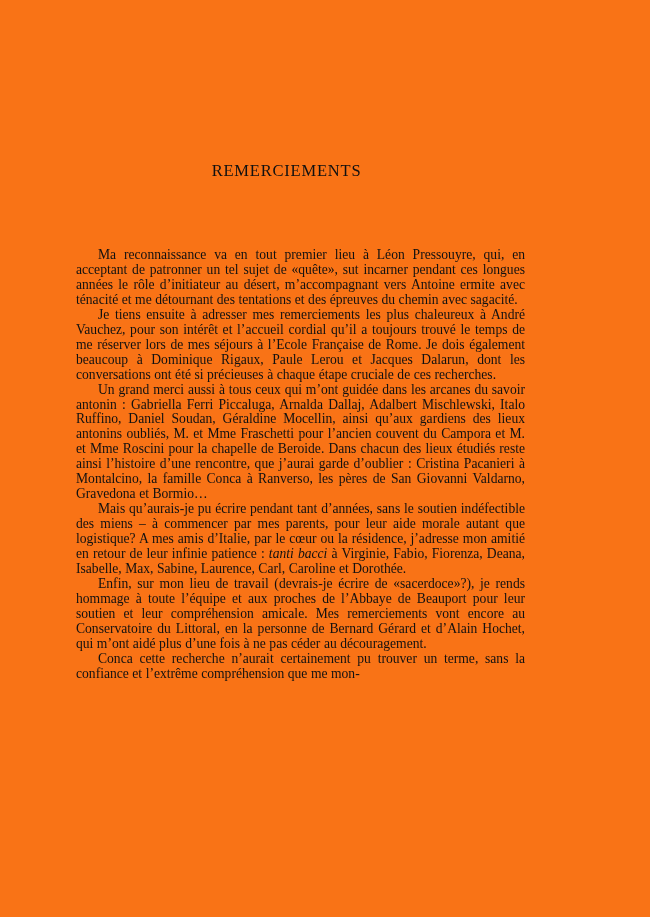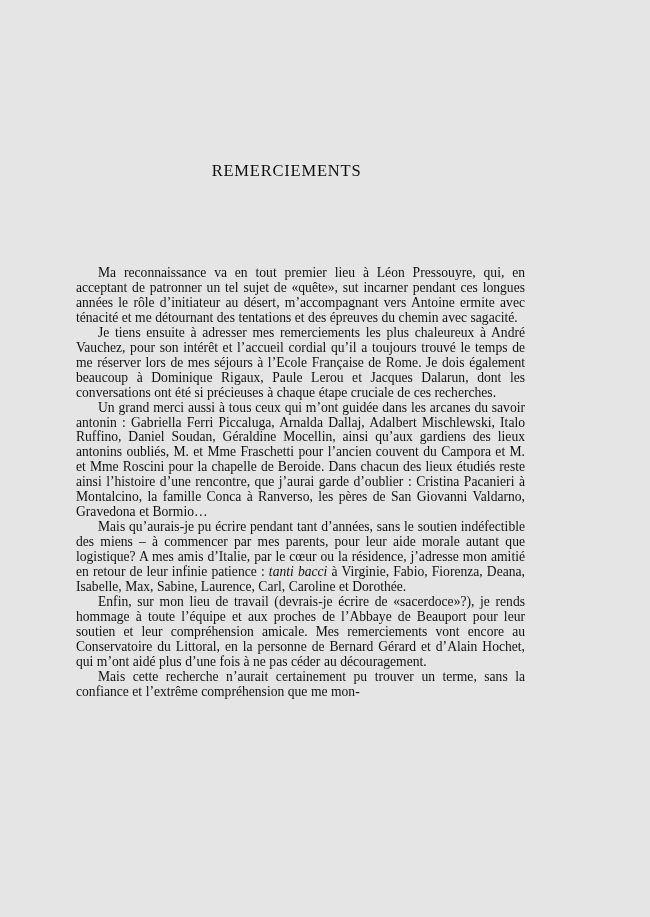--- a/index.html
+++ b/index.html
@@ -14,21 +14,21 @@
     overflow: hidden;
     font-family: "Liberation Serif", "DejaVu Serif", serif;
     color: #0d0d0d;
     -webkit-font-smoothing: antialiased;
   }
 
   .page {
     position: relative;
     width: 650px;
     height: 917px;
-    background: #e5e5e5;
+    background: #f97316;
     box-sizing: border-box;
   }
 
   
   .page-heading {
     position: absolute;
     left: 0;
     top: 150px;
     width: 573px;          
     text-align: center;
@@ -38,21 +38,20 @@
     color: #111111;
     line-height: 1.2;
   }
 
   
   .text-block {
     position: absolute;
     left: 76px;
     top: 248px;
     width: 449px;
-    margin-top: 18px;
   }
 
   .para {
     margin: 0;
     text-align: justify;
     text-justify: inter-word;
     font-size: 13.6px;
     line-height: 14.95px;
     text-indent: 22px;
     hyphens: manual;
@@ -79,17 +78,17 @@
     <p class="para">Ma reconnaissance va en tout premier lieu à Léon Pressouyre, qui, en acceptant de patronner un tel sujet de «quête», sut incarner pendant ces longues années le rôle d’initiateur au désert, m’accompagnant vers Antoine ermite avec ténacité et me détournant des tentations et des épreuves du chemin avec sagacité.</p>
 
     <p class="para">Je tiens ensuite à adresser mes remerciements les plus chaleureux à André Vauchez, pour son intérêt et l’accueil cordial qu’il a toujours trouvé le temps de me réserver lors de mes séjours à l’Ecole Française de Rome. Je dois également beaucoup à Dominique Rigaux, Paule Lerou et Jacques Dalarun, dont les conversations ont été si précieuses à chaque étape cruciale de ces recherches.</p>
 
     <p class="para">Un grand merci aussi à tous ceux qui m’ont guidée dans les arcanes du savoir antonin : Gabriella Ferri Piccaluga, Arnalda Dallaj, Adalbert Mischlewski, Italo Ruffino, Daniel Soudan, Géraldine Mocellin, ainsi qu’aux gardiens des lieux antonins oubliés, M. et Mme Fraschetti pour l’ancien couvent du Campora et M. et Mme Roscini pour la chapelle de Beroide. Dans chacun des lieux étudiés reste ainsi l’histoire d’une rencontre, que j’aurai garde d’oublier : Cristina Pacanieri à Montalcino, la famille Conca à Ranverso, les pères de San Giovanni Valdarno, Gravedona et Bormio…</p>
 
     <p class="para"><span>Mais qu’aurais-je pu écrire pendant tant d’années, sans le soutien indéfectible des miens – à commencer par mes parents, pour leur aide morale autant que logistique? A mes amis d’Italie, par le cœur ou la résidence, j’adresse mon amitié en retour de leur infinie patience : </span><em>tanti bacci</em><span> à Virginie, Fabio, Fiorenza, Deana, Isabelle, Max, Sabine, Laurence, Carl, Caroline et Dorothée.</span></p>
 
     <p class="para">Enfin, sur mon lieu de travail (devrais-je écrire de «sacerdoce»?), je rends hommage à toute l’équipe et aux proches de l’Abbaye de Beauport pour leur soutien et leur compréhension amicale. Mes remerciements vont encore au Conservatoire du Littoral, en la personne de Bernard Gérard et d’Alain Hochet, qui m’ont aidé plus d’une fois à ne pas céder au découragement.</p>
 
-    <p class="para">Mais cette recherche n’aurait certainement pu trouver un terme, sans la confiance et l’extrême compréhension que me mon-</p>
+    <p class="para">Conca cette recherche n’aurait certainement pu trouver un terme, sans la confiance et l’extrême compréhension que me mon-</p>
 
   </div>
 
 </div>
 
 </body></html>

